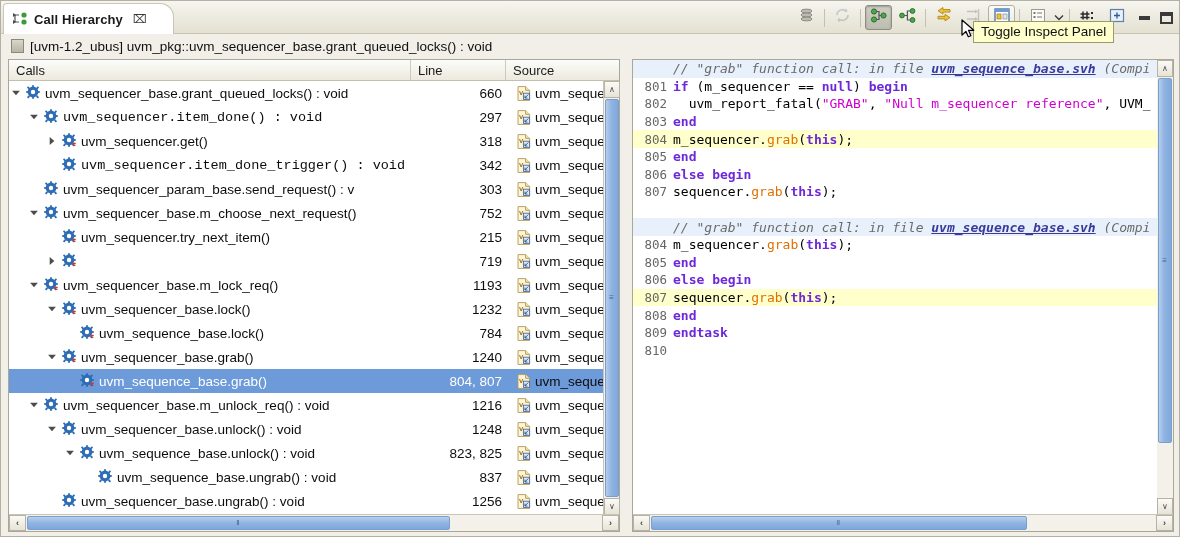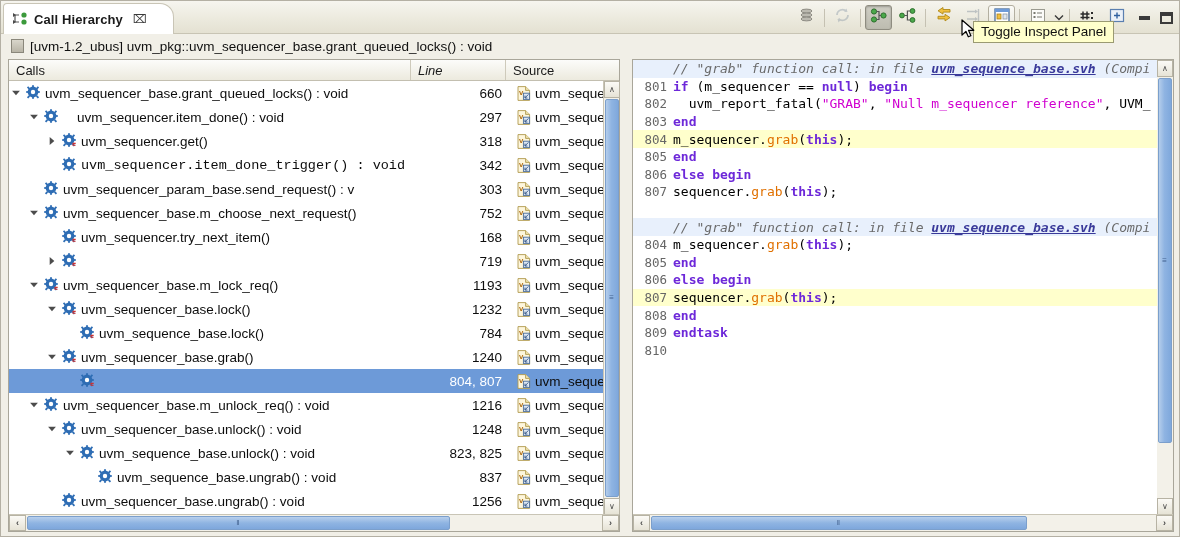--- a/index.html
+++ b/index.html
@@ -106,21 +106,21 @@
     border-bottom: 1px solid #c3bfb0;
     display: flex;
   }
   .colhead .cell {
     font-size: 13px; color: #1a1a1a;
     display: flex; align-items: center; padding-left: 7px;
     border-right: 1px solid #cecabb;
     height: 100%;
   }
   .colhead .c-calls { width: 402px; }
-  .colhead .c-line  { width: 95px; font-style: italic; }
+  .colhead .c-line  { width: 95px; }
   .colhead .c-src   { width: 98px; border-right: none; }
 
   .treebody {
     position: absolute; left: 0; top: 21px;
     width: 596px; height: 434px;
     overflow: hidden;
   }
   .row {
     position: relative;
     height: 24px;
@@ -476,21 +476,21 @@
                 <rect x="6.1" y="0.2" width="1.8" height="2.6"></rect>
                 <rect x="6.1" y="11.2" width="1.8" height="2.6"></rect>
                 <rect x="0.2" y="6.1" width="2.6" height="1.8"></rect>
                 <rect x="11.2" y="6.1" width="2.6" height="1.8"></rect>
                 <rect x="1.6" y="1.6" width="1.8" height="2.6" transform="rotate(-45 2.5 2.9)"></rect>
                 <rect x="10.6" y="10.6" width="1.8" height="2.6" transform="rotate(-45 11.5 11.9)"></rect>
                 <rect x="10.6" y="1.6" width="1.8" height="2.6" transform="rotate(45 11.5 2.9)"></rect>
                 <rect x="1.6" y="10.6" width="1.8" height="2.6" transform="rotate(45 2.5 11.9)"></rect>
               </g>
             </svg></span>
-          <span class="lbl" style="left: 68px;">uvm_sequencer.item_done() : void</span>
+          <span class="lbl" style="left: 54px; font-family: Liberation Mono, monospace;">uvm_sequencer.item_done() : void</span>
           <span class="lineno">297</span>
           <span class="srccell">
             <span class="srcico"><svg width="14" height="15" viewBox="0 0 14 15">
                 <path d="M1 .6h7.6L12.6 4.4V14.4H1z" fill="#fdf6dc" stroke="#b09a4e" stroke-width=".9"></path>
                 <path d="M8.6 .6v3.8h4" fill="#efe3b4" stroke="#b09a4e" stroke-width=".9"></path>
                 <text x="2" y="9" font-size="5.6" font-family="DejaVu Sans, sans-serif" font-weight="bold" fill="#b07018">V</text>
                 <rect x="6.4" y="7.2" width="6.2" height="6.2" fill="#dfe8f4" stroke="#4a6d9a" stroke-width=".9"></rect>
                 <path d="M11.4 8.4l-3.4 3.4M8 9.6v2.4h2.4" stroke="#2a4f80" stroke-width=".9" fill="none"></path>
               </svg></span>
             <span>uvm_seque</span>
@@ -625,21 +625,21 @@
                 <rect x="0.2" y="6.1" width="2.6" height="1.8"></rect>
                 <rect x="11.2" y="6.1" width="2.6" height="1.8"></rect>
                 <rect x="1.6" y="1.6" width="1.8" height="2.6" transform="rotate(-45 2.5 2.9)"></rect>
                 <rect x="10.6" y="10.6" width="1.8" height="2.6" transform="rotate(-45 11.5 11.9)"></rect>
                 <rect x="10.6" y="1.6" width="1.8" height="2.6" transform="rotate(45 11.5 2.9)"></rect>
                 <rect x="1.6" y="10.6" width="1.8" height="2.6" transform="rotate(45 2.5 11.9)"></rect>
               </g>
               <path d="M10.5 9.8h3.2v1.1h-2.1v.8h2v1.1h-3.1z" fill="#d03030"></path>
             </svg></span>
           <span class="lbl" style="left: 72px;">uvm_sequencer.try_next_item()</span>
-          <span class="lineno">168</span>
+          <span class="lineno">215</span>
           <span class="srccell">
             <span class="srcico"><svg width="14" height="15" viewBox="0 0 14 15">
                 <path d="M1 .6h7.6L12.6 4.4V14.4H1z" fill="#fdf6dc" stroke="#b09a4e" stroke-width=".9"></path>
                 <path d="M8.6 .6v3.8h4" fill="#efe3b4" stroke="#b09a4e" stroke-width=".9"></path>
                 <text x="2" y="9" font-size="5.6" font-family="DejaVu Sans, sans-serif" font-weight="bold" fill="#b07018">V</text>
                 <rect x="6.4" y="7.2" width="6.2" height="6.2" fill="#dfe8f4" stroke="#4a6d9a" stroke-width=".9"></rect>
                 <path d="M11.4 8.4l-3.4 3.4M8 9.6v2.4h2.4" stroke="#2a4f80" stroke-width=".9" fill="none"></path>
               </svg></span>
             <span>uvm_seque</span>
           </span>
@@ -809,20 +809,21 @@
                 <rect x="6.1" y="11.2" width="1.8" height="2.6"></rect>
                 <rect x="0.2" y="6.1" width="2.6" height="1.8"></rect>
                 <rect x="11.2" y="6.1" width="2.6" height="1.8"></rect>
                 <rect x="1.6" y="1.6" width="1.8" height="2.6" transform="rotate(-45 2.5 2.9)"></rect>
                 <rect x="10.6" y="10.6" width="1.8" height="2.6" transform="rotate(-45 11.5 11.9)"></rect>
                 <rect x="10.6" y="1.6" width="1.8" height="2.6" transform="rotate(45 11.5 2.9)"></rect>
                 <rect x="1.6" y="10.6" width="1.8" height="2.6" transform="rotate(45 2.5 11.9)"></rect>
               </g>
               <path d="M10.5 9.8h3.2v1.1h-2.1v.8h2v1.1h-3.1z" fill="#d03030"></path>
             </svg></span>
+          <span class="lbl" style="left: 90px;">uvm_sequence_base.grab()</span>
           <span class="lineno">804, 807</span>
           <span class="srccell">
             <span class="srcico"><svg width="14" height="15" viewBox="0 0 14 15">
                 <path d="M1 .6h7.6L12.6 4.4V14.4H1z" fill="#fdf6dc" stroke="#b09a4e" stroke-width=".9"></path>
                 <path d="M8.6 .6v3.8h4" fill="#efe3b4" stroke="#b09a4e" stroke-width=".9"></path>
                 <text x="2" y="9" font-size="5.6" font-family="DejaVu Sans, sans-serif" font-weight="bold" fill="#b07018">V</text>
                 <rect x="6.4" y="7.2" width="6.2" height="6.2" fill="#dfe8f4" stroke="#4a6d9a" stroke-width=".9"></rect>
                 <path d="M11.4 8.4l-3.4 3.4M8 9.6v2.4h2.4" stroke="#2a4f80" stroke-width=".9" fill="none"></path>
               </svg></span>
             <span>uvm_seque</span>

